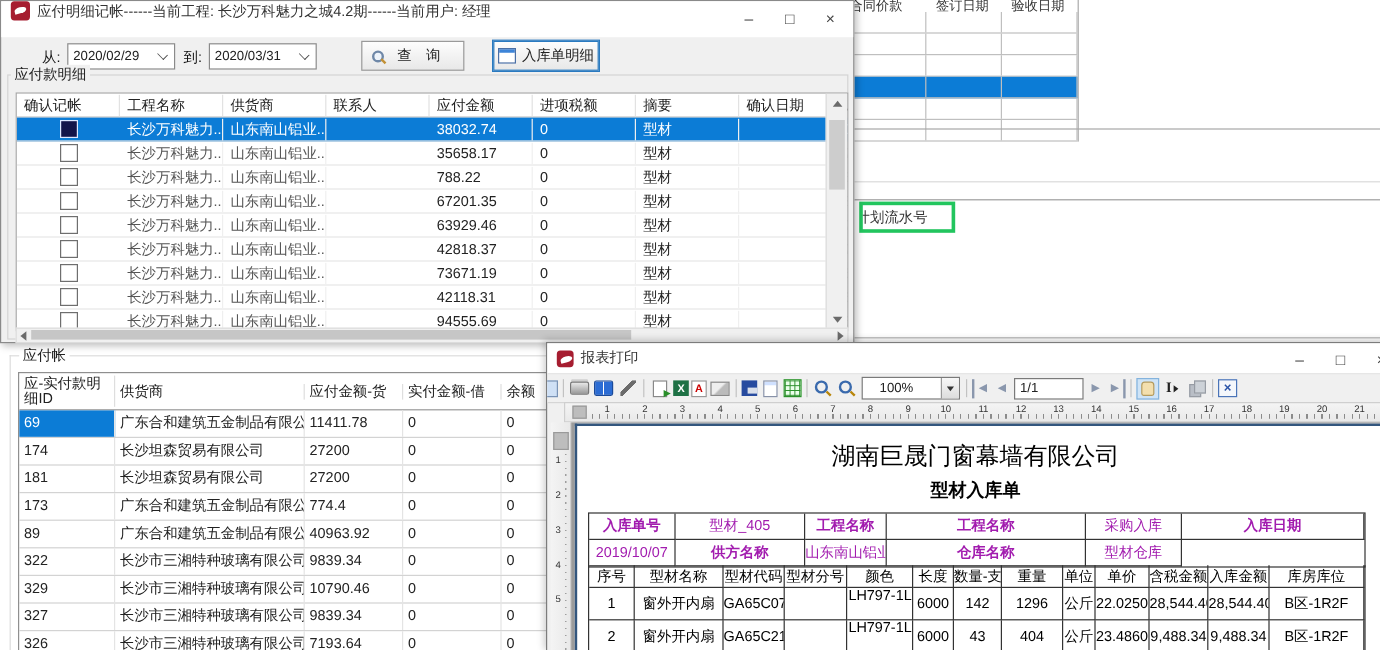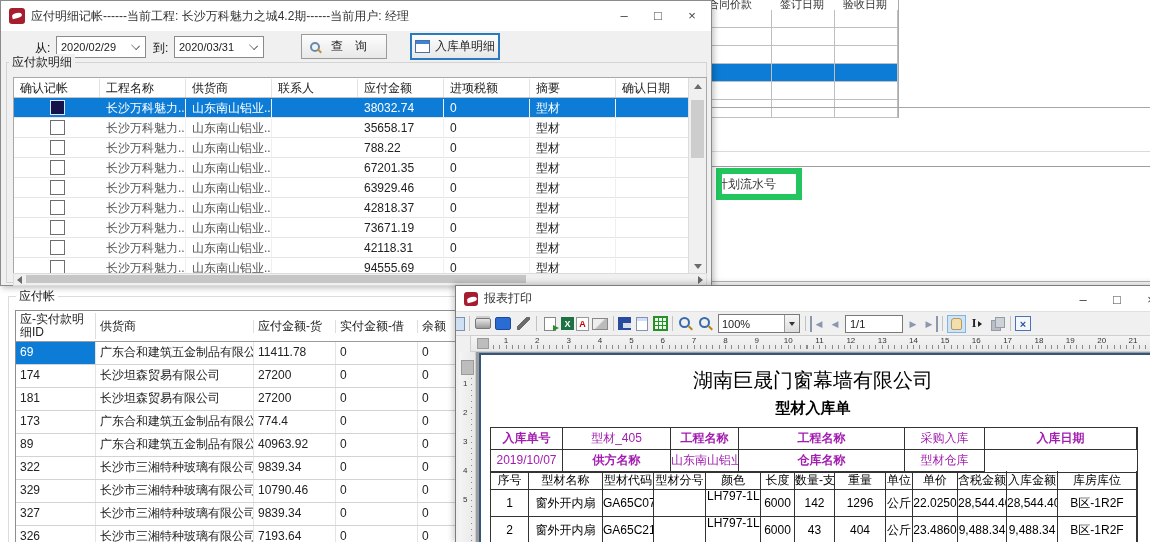--- a/index.html
+++ b/index.html
@@ -14,28 +14,28 @@
   .bghead div:nth-child(1){padding-left:108px}
   .bghead div{padding-left:8px}
   .bgrow{display:grid;grid-template-columns:172px 63px 63px;height:17px;border-bottom:1px solid #bfbfbf}
   .bgrow div{border-right:1px solid #bfbfbf}
   .bgrow.sel{background:#0c7cd6}
   .bgline1{left:600px;top:107px;width:550px;height:1px;background:#a7a7a7;z-index:1}
   .bgvline{left:705px;top:112px;width:1px;height:171px;background:#cfcfcf;z-index:1}
   .bgline2{left:705px;top:151px;width:445px;height:1px;background:#dadada;z-index:1}
   .bgline3{left:705px;top:166px;width:445px;height:1px;background:#9d9d9d;z-index:1}
   .bgline4{left:705px;top:281px;width:445px;height:1px;background:#b5b5b5;z-index:1}
-  #planbox{left:716px;top:168px;width:74px;height:20px;background:#fff;border:6px solid #22c55e;
+  #planbox{left:716px;top:168px;width:74px;height:20px;background:#fff;border:3px solid #22c55e;
     z-index:1;overflow:hidden;line-height:20px}
   #planbox span{display:inline-block;margin-left:-6px;white-space:nowrap;color:#333}
 
   
   #win1{left:0;top:0;width:710px;height:284px;background:#f0f0f0;border:1px solid #8a8a8a;
     z-index:10;box-shadow:2px 2px 6px rgba(0,0,0,.25)}
-  #win1 .titlebar{height:30px;background:#fff;display:flex;align-items:center;position:relative}
+  #win1 .titlebar{height:30px;background:#fff;display:flex;align-items:flex-start;position:relative}
   .appicon{width:16px;height:16px;background:#a61d30;border-radius:3px;margin:0 6px 0 8px;position:relative}
   .appicon::after{content:"";position:absolute;left:3px;top:5px;width:10px;height:5px;
     background:#fff;border-radius:50% 50% 50% 0;transform:rotate(-15deg)}
   .titletext{font-size:12px;color:#333;white-space:nowrap}
   .wbtn{width:34px;height:26px;display:flex;align-items:center;justify-content:center;
     color:#444;font-size:13px}
   #win1 .wbtns{position:absolute;right:2px;top:1px;display:flex}
   .filters{position:absolute;left:0;top:30px;width:100%;height:34px}
   .flabel{position:absolute;top:9px;font-size:12px;color:#111}
   .combo{position:absolute;top:5px;width:88px;height:20px;background:#fff;border:1px solid #8a8a8a;
@@ -132,21 +132,21 @@
     box-shadow:inset 0 3px 0 #cfe0ff}
   .export-grid-icon{width:13px;height:13px;border:1px solid #2a8f2a;background-color:#eaffea;
     background-image:linear-gradient(#2a8f2a 1px,transparent 1px),linear-gradient(90deg,#2a8f2a 1px,transparent 1px);
     background-size:4px 4px}
   .mag::before{content:"";position:absolute;left:2px;top:1px;width:7px;height:7px;
     border:2px solid #3a6aad;border-radius:50%}
   .mag::after{content:"";position:absolute;left:11px;top:11px;width:5px;height:2px;
     background:#b8860b;transform:rotate(45deg)}
   .tb-combo{width:80px;height:17px;background:#fff;border:1px solid #7a7a7a;display:flex;
     align-items:center;margin:0 2px;flex:none}
-  .tb-combo .cval{flex:1;padding-left:3px;font-size:11px}
+  .tb-combo .cval{flex:1;padding-left:14px;font-size:11px}
   .ddbtn{width:14px;height:100%;background:linear-gradient(#f7f7f7,#ddd);border-left:1px solid #999;
     display:flex;align-items:center;justify-content:center}
   .ddbtn::after{content:"";border-left:3px solid transparent;border-right:3px solid transparent;
     border-top:4px solid #333}
   .navico{color:#8a97ad;font-size:9px;width:14px}
   .navico.first{border-left:2px solid #8a97ad}
   .navico.last{border-right:2px solid #8a97ad}
   .pagebox{width:52px;height:16px;background:#fff;border:1px solid #7a7a7a;font-size:11px;
     display:flex;align-items:center;padding-left:4px;margin:0 2px;flex:none}
   .hand-icon{background:#cfe4f7;border:1px solid #84b3dd;width:17px;height:16px}

